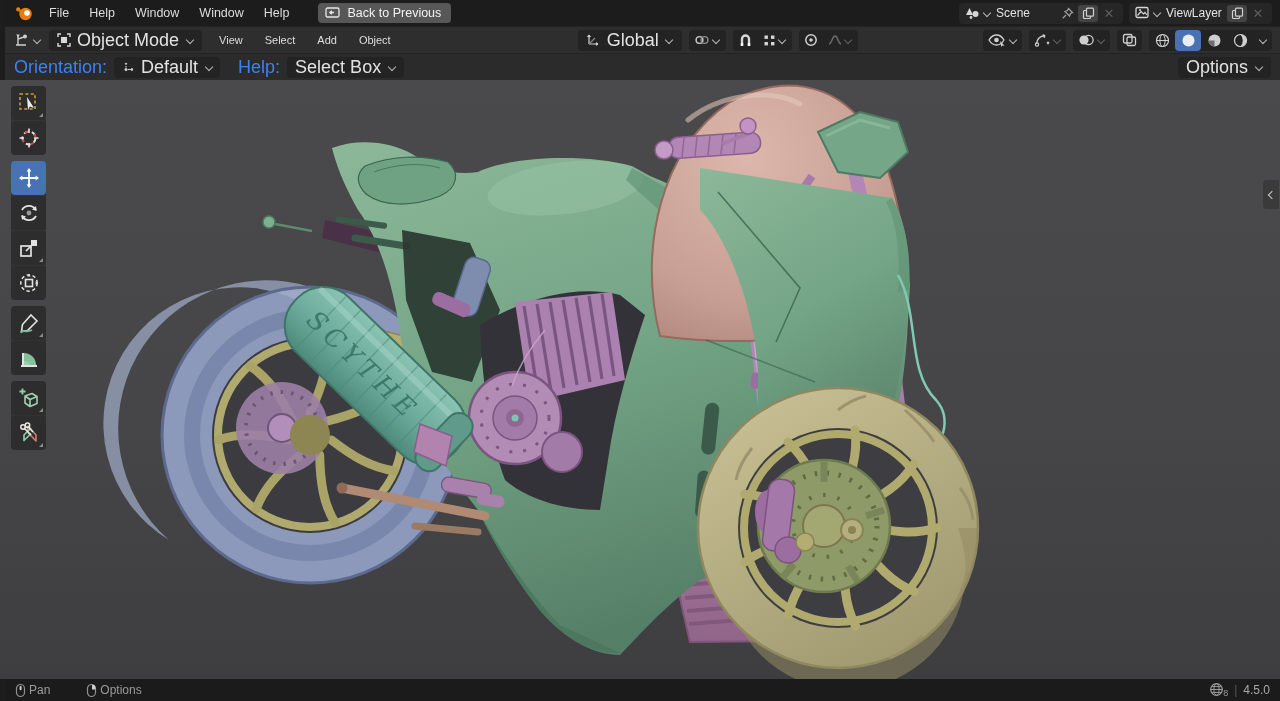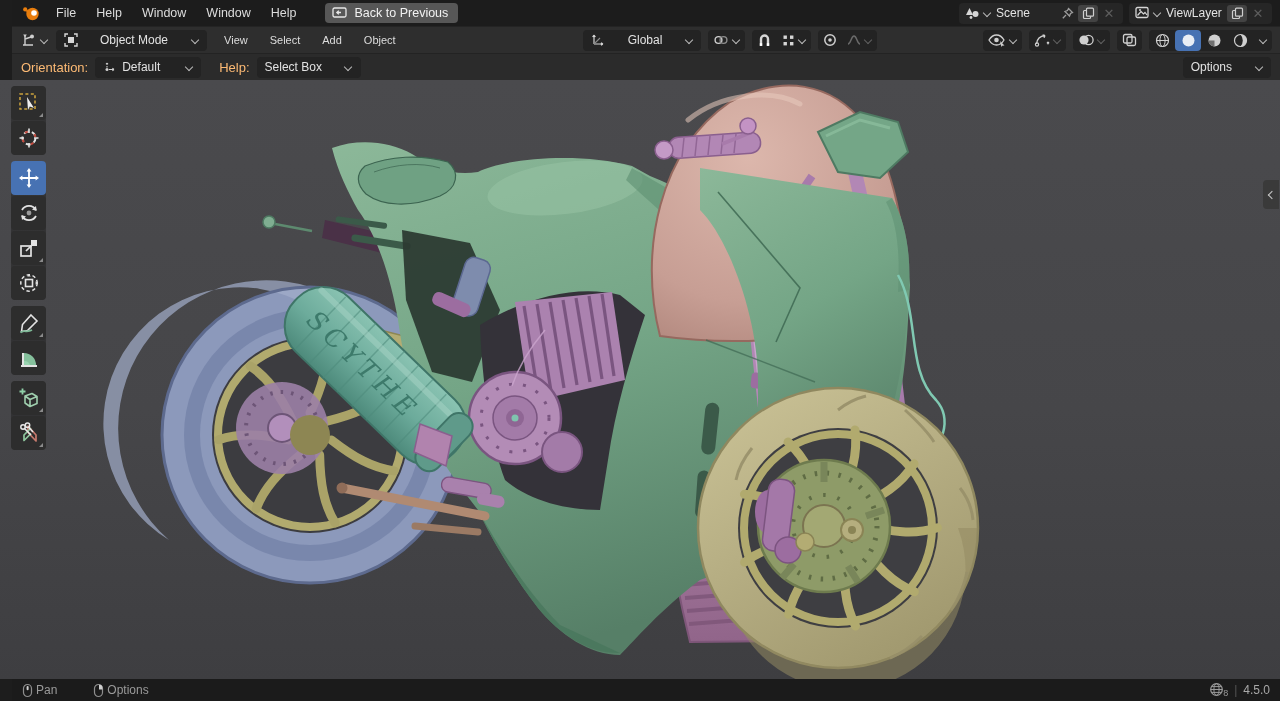--- a/index.html
+++ b/index.html
@@ -1,49 +1,49 @@
 <!DOCTYPE html>
 <html><head>
 <meta charset="utf-8">
 <style>
   * { margin:0; padding:0; box-sizing:border-box; }
   html,body { width:1280px; height:701px; overflow:hidden; background:#1d1d1d;
     font-family:"Liberation Sans", sans-serif; -webkit-font-smoothing:antialiased; }
-  .bar { position:absolute; left:12px; right:0; display:flex; align-items:center; }
+  .bar { position:absolute; left:5px; right:0; display:flex; align-items:center; }
 
   
   #topbar { top:0; height:26px; background:#1c1c1c; padding:0 8px; z-index:30; }
   .menu-item { color:#dddddd; font-size:12.5px; padding:0 10px; height:26px; display:flex; align-items:center; border-radius:3px; cursor:default; }
   .logo { margin:0 6px 0 2px; }
   .back-btn { margin-left:18px; display:flex; align-items:center; gap:8px; background:#575757; border-radius:4px; height:20px; padding:0 10px 0 7px; color:#f2f2f2; font-size:12.5px; }
   .tb-right { margin-left:auto; display:flex; align-items:center; gap:6px; }
   .id-block { display:flex; align-items:center; background:#262626; border-radius:4px; height:21px; padding:0 4px 0 6px; gap:1px; }
   .id-text { color:#e3e3e3; font-size:12px; padding:0 4px; min-width:64px; }
   .mini-btn { display:flex; align-items:center; justify-content:center; width:20px; height:17px; border-radius:3px; }
   .mini-btn.raised { background:#434343; }
   .x-dim { color:#5d5d5d; font-size:13px; line-height:1; }
 
   
   #vp-header { top:26px; height:27px; background:#2e2e2e; padding:0 8px; z-index:25; border-top:1px solid #242424; }
   #vp-header .menu-item { height:27px; padding:0 11px; font-size:11px; }
-  .pill { display:flex; align-items:center; gap:22px; background:#232323; border-radius:4px; height:21px; padding:0 8px; color:#e2e2e2; font-size:12px; white-space:nowrap; }
+  .pill { display:flex; align-items:center; gap:6px; background:#232323; border-radius:4px; height:21px; padding:0 8px; color:#e2e2e2; font-size:18px; white-space:nowrap; }
   .btn-group { display:flex; align-items:center; background:#232323; border-radius:4px; height:21px; }
   .btn-group > .seg { display:flex; align-items:center; justify-content:center; padding:0 5px; height:21px; border-radius:4px; gap:2px; }
   .chev { display:inline-block; width:9px; height:9px; position:relative; color:#b9b9b9; }
   .chev::before { content:""; position:absolute; left:1.5px; top:1px; width:5px; height:5px;
     border-right:1.6px solid currentColor; border-bottom:1.6px solid currentColor; transform:rotate(45deg); }
   .chev.dim { color:#616161; }
   .hdr-center { display:flex; align-items:center; gap:7px; margin-left:176px; }
   .hdr-right { margin-left:auto; display:flex; align-items:center; gap:7px; }
   .shade-btn { width:26px; height:21px; display:flex; align-items:center; justify-content:center; border-radius:4px; }
   .shade-btn.active { background:#4772b3; }
 
   
   #tool-settings { top:53px; height:27px; background:#2b2b2b; padding:0 9px; z-index:25; border-top:1px solid #232323; }
-  .ts-label { color:#fdba74; font-size:13px; margin-right:7px; }
+  .ts-label { color:#3b82f6; font-size:18px; margin-right:7px; }
   .spacer18 { width:18px; }
 
   
   #viewport { position:absolute; top:80px; left:0; right:0; bottom:22px;
     background:linear-gradient(180deg,#4a4a4d 0%, #464649 55%, #3e3e41 100%); z-index:1; }
   #scene-svg { position:absolute; inset:0; }
 
   
   #toolshelf { position:absolute; left:11px; top:86px; z-index:20; display:flex; flex-direction:column; }
   .tgroup { display:flex; flex-direction:column; background:rgba(35,35,35,.55); border-radius:5px; margin-bottom:6px; }

